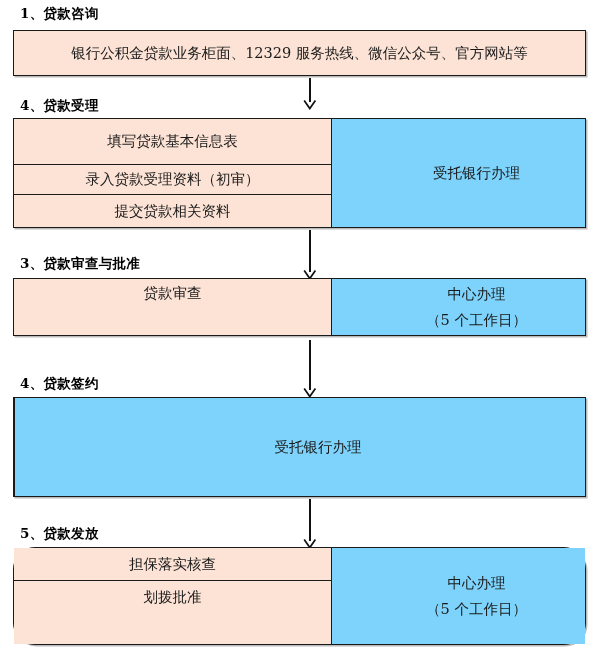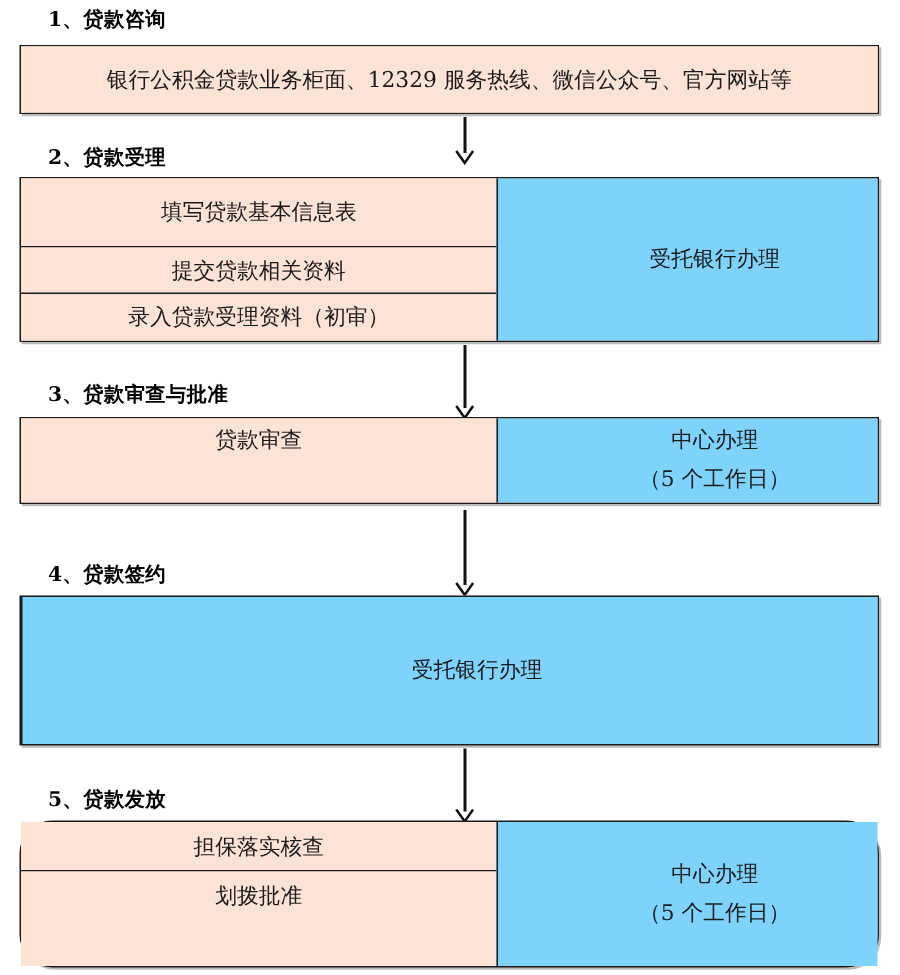--- a/index.html
+++ b/index.html
@@ -26,21 +26,21 @@
   
   .section {
     position: absolute;
     left: 0;
     width: 600px;
   }
 
   
   .step-heading {
     position: absolute;
-    left: 32px;
+    left: 20px;
     top: 0;
     font-family: "DejaVu Serif", "Liberation Serif", serif;
     font-weight: bold;
     font-size: 13.5px;
     line-height: 14px;
     letter-spacing: 0.3px;
     white-space: nowrap;
     color: #000000;
   }
 
@@ -151,26 +151,26 @@
   <div class="arrow" style="top:78px;height:32px;">
     <div class="shaft" style="height:24px;"></div>
     <div class="head" style="top:22px;">
       <svg width="14" height="10" viewBox="0 0 14 10">
           <path d="M1.2 0.6 L6.8 8.6 L12.4 0.6" fill="none" stroke="#111111" stroke-width="1.7"></path>
         </svg>
     </div>
   </div>
 
   <div class="section" style="top:98px;">
-    <div class="step-heading">2、贷款受理</div>
+    <div class="step-heading">4、贷款受理</div>
     <div class="flow-table" style="top:20px;height:110px;">
       <div class="col-left">
         <div class="row" style="height:52px;">填写贷款基本信息表</div>
+        <div class="row" style="height:35px;">录入贷款受理资料（初审）</div>
         <div class="row" style="height:36px;">提交贷款相关资料</div>
-        <div class="row" style="height:35px;">录入贷款受理资料（初审）</div>
       </div>
       <div class="col-right">
         <span class="rline">受托银行办理</span>
       </div>
     </div>
   </div>
 
   <div class="arrow" style="top:230px;height:50px;">
     <div class="shaft" style="height:42px;"></div>
     <div class="head" style="top:40px;">

